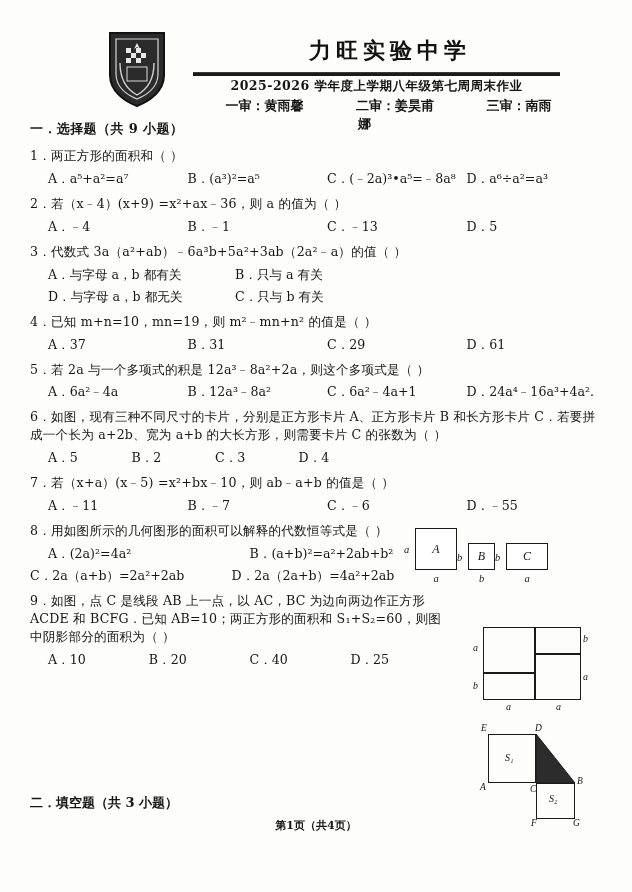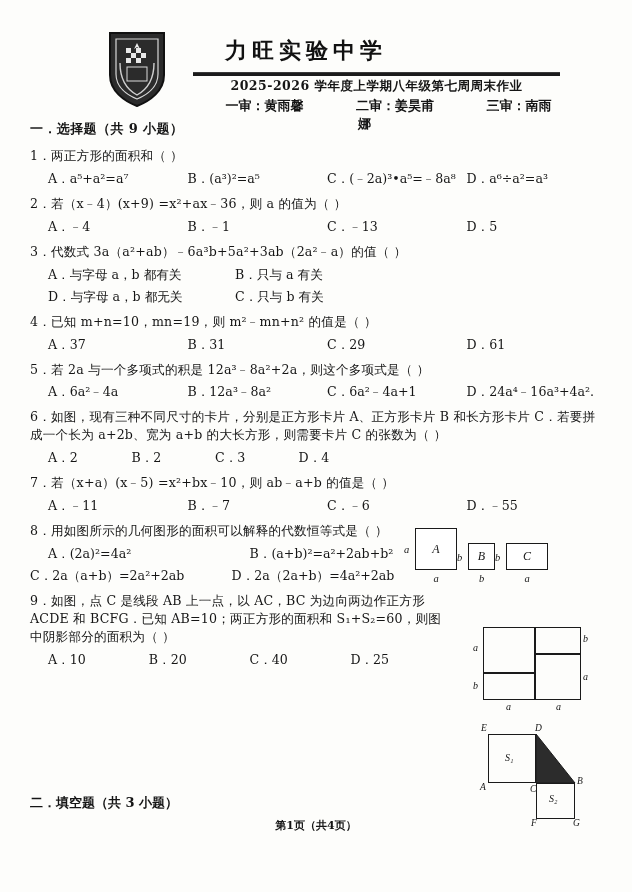--- a/index.html
+++ b/index.html
@@ -30,20 +30,21 @@
     top: 29px;
     width: 62px;
     height: 80px;
   }
   .crest svg { display: block; }
   .school-title {
     position: absolute;
     left: 225px;
     top: 36px;
     width: 330px;
+    text-align: center;
     font-size: 22px;
     font-weight: bold;
     letter-spacing: 5px;
     font-family: "DejaVu Serif", "Liberation Serif", serif;
     color: #111;
   }
   .rule {
     position: absolute;
     left: 193px;
     top: 72px;
@@ -312,21 +313,21 @@
         <div class="opt">C．6a²﹣4a+1</div>
         <div class="opt">D．24a⁴﹣16a³+4a².</div>
       </div>
     </div>
 
     <div class="q">
       <div class="q-stem">
         <span class="num">6．</span><span>如图，现有三种不同尺寸的卡片，分别是正方形卡片 A、正方形卡片 B 和长方形卡片 C．若要拼成一个长为 a+2b、宽为 a+b 的大长方形，则需要卡片 C 的张数为（       ）</span>
       </div>
       <div class="opts cols4 narrow" style="width:58%">
-        <div class="opt">A．2</div>
+        <div class="opt">A．5</div>
         <div class="opt">B．2</div>
         <div class="opt">C．3</div>
         <div class="opt">D．4</div>
       </div>
     </div>
 
     <div class="q">
       <div class="q-stem">
         <span class="num">7．</span><span>若（x+a）(x﹣5) =x²+bx﹣10，则 ab﹣a+b 的值是（       ）</span>
       </div>

